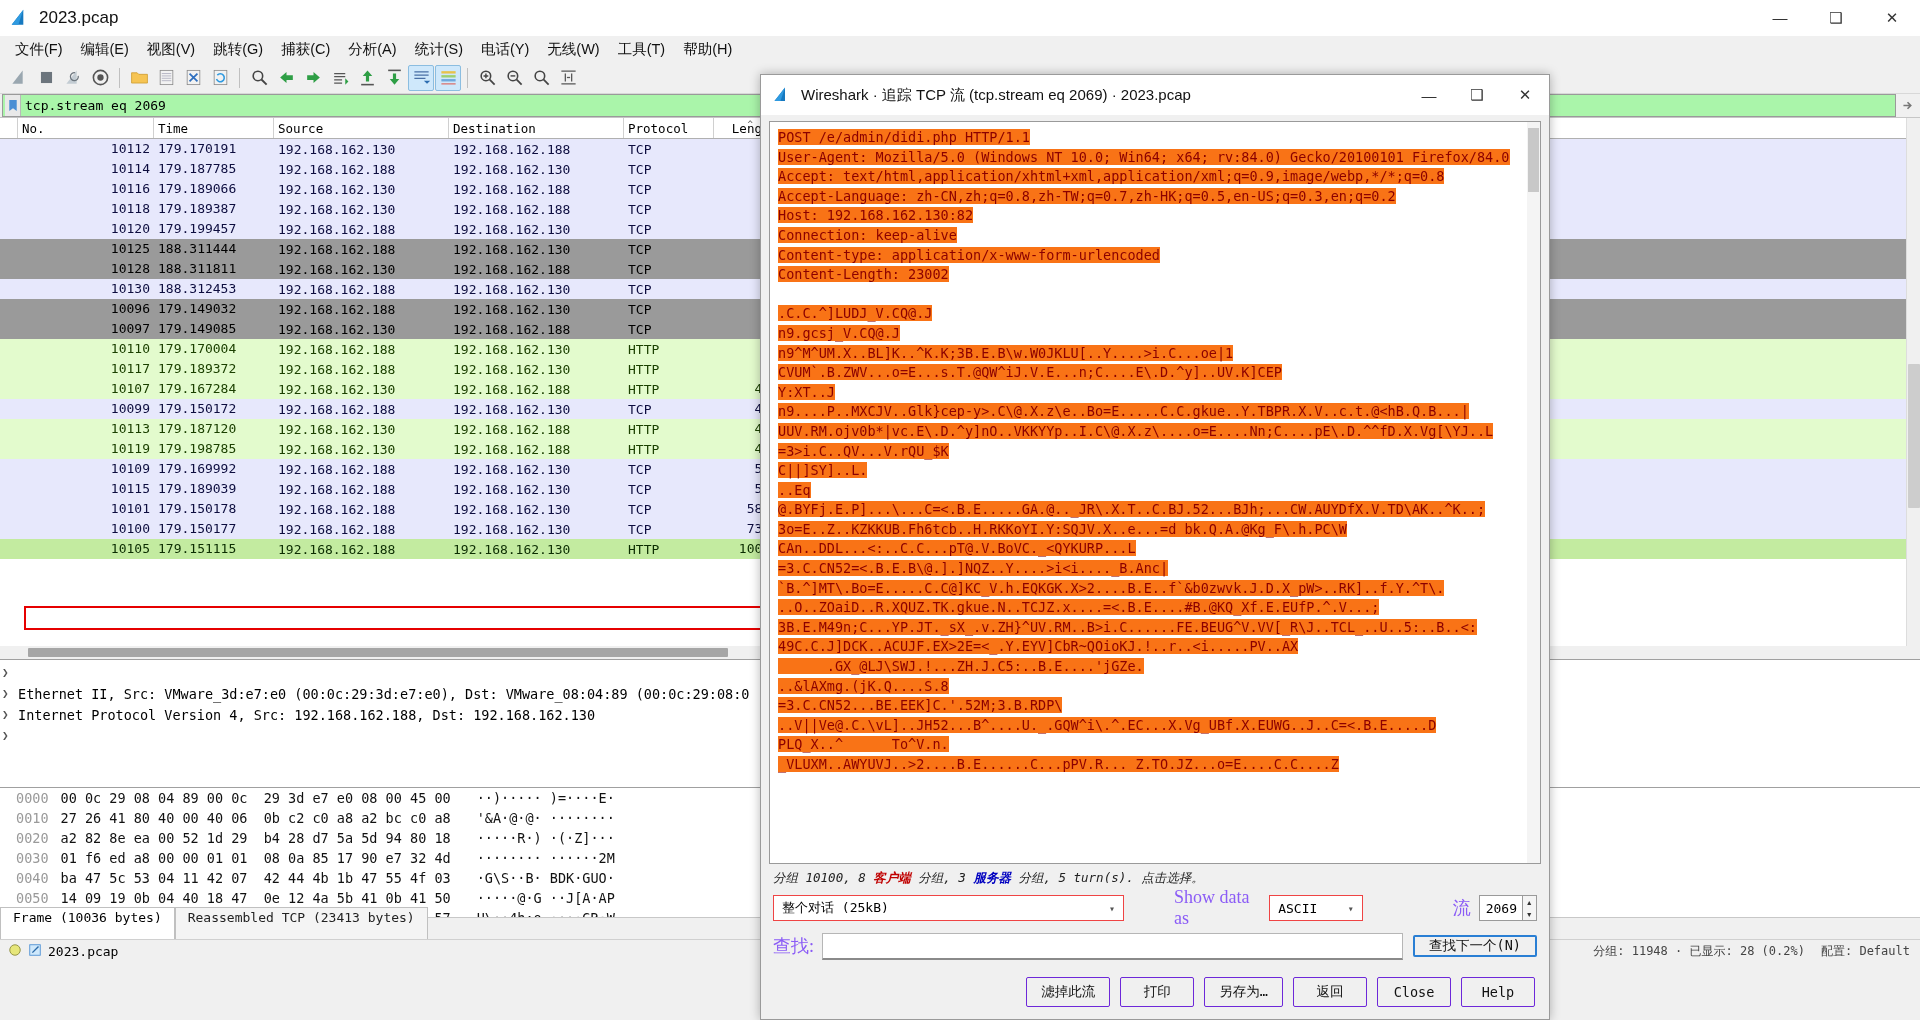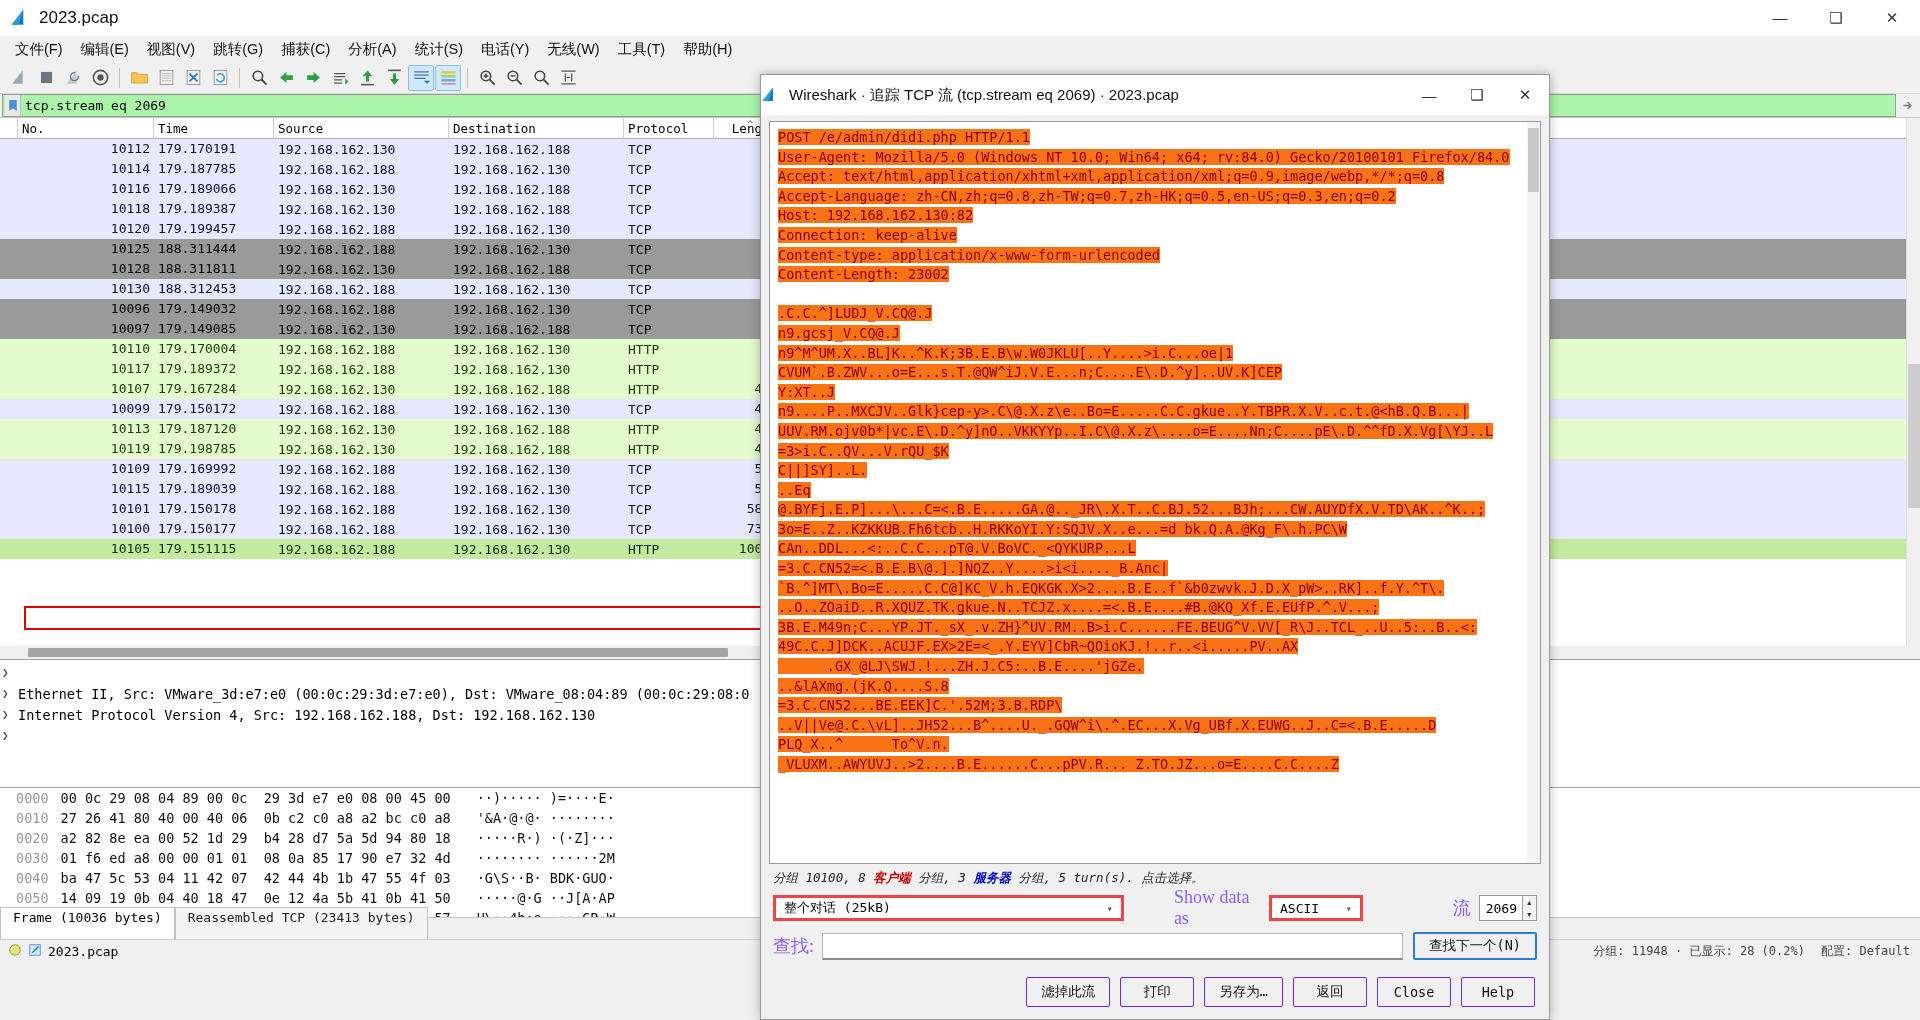--- a/index.html
+++ b/index.html
@@ -107,21 +107,21 @@
   .vthumb { position:absolute; left:1px; width:12px; background:#cdcdcd; border-radius:1px;}
   .hscroll { height: 13px; background: #f0f0f0; position: relative; }
   .hthumb { position: absolute; top: 2px; height: 9px; background: #a6a6a6; border-radius: 1px; }
 
   
   #stream-dialog {
     position: absolute; left: 760px; top: 74px; width: 790px; height: 946px;
     background: #f0f0f0; border: 1px solid #9a9a9a; box-shadow: 0 0 10px rgba(0,0,0,.28);
     display: flex; flex-direction: column;
   }
-  .dlg-title { height: 40px; background: #fff; display: flex; align-items: center; padding-left: 0; }
+  .dlg-title { height: 40px; background: #fff; display: flex; align-items: center; padding-left: 12px; }
   .dlg-title .shark-logo { width: 18px; height: 18px; margin-right: 10px; }
   .dlg-title-text { font-size: 15px; color: #111; }
   .dlg-ctrls { margin-left: auto; display: flex; }
   .dlg-btn { width: 48px; height: 40px; display:flex; align-items:center; justify-content:center; font-size:15px; color:#333;}
 
   .stream-body {
     margin: 6px 8px 0 8px; background: #fff; border: 1px solid #9a9a9a; position: relative;
     flex: 1; overflow: hidden;
   }
   .stream-text {
@@ -132,21 +132,21 @@
 
   .dlg-status {
     font-family: "DejaVu Sans Mono", monospace; font-size: 12.5px; color: #222;
     padding: 6px 0 4px 12px; font-style: italic;
   }
   .dlg-status .cli { color: #c00000; font-weight: bold; }
   .dlg-status .srv { color: #0000c0; font-weight: bold; }
 
   .dlg-row1 { display: flex; align-items: center; padding: 0 12px; gap: 0; height: 34px; }
   .combo {
-    height: 26px; background: #fff; border: 3px solid #ef4444; display: flex; align-items: center;
+    height: 26px; background: #fff; border: 1px solid #ef4444; display: flex; align-items: center;
     padding-left: 8px; font-family: "DejaVu Sans Mono", monospace; font-size: 13px; color: #000;
     position: relative;
   }
   .combo .arw { position: absolute; right: 8px; color: #555; font-size: 10px; }
   .combo-convo { width: 390px; }
   .combo-ascii { width: 103px; }
   .lbl-mono { font-family: Liberation Serif, serif; font-size: 18px; color: #8b5cf6; }
   .spin { width: 48px; height: 26px; background: #fff; border: 1px solid #9a9a9a;
           font-family: "DejaVu Sans Mono", monospace; font-size: 13px; display: flex; align-items: center;
           padding-left: 6px; }
@@ -708,21 +708,21 @@
       <div class="spin">2069</div>
       <div class="spin-btns">
         <div>▲</div>
         <div>▼</div>
       </div>
     </div>
 
     <div class="dlg-row2">
       <span class="lbl-mono" style="margin-right:8px;">查找:</span>
       <div class="find-input"></div>
-      <div class="btn mono focus" style="margin-left:10px;height:28px;min-width:120px;">查找下一个(N)</div>
+      <div class="btn mono focus" style="margin-left:10px;height:22px;min-width:120px;">查找下一个(N)</div>
     </div>
 
     <div class="dlg-row3">
       <div class="btn mono">滤掉此流</div>
       <div class="btn mono">打印</div>
       <div class="btn mono">另存为…</div>
       <div class="btn mono">返回</div>
       <div class="btn mono">Close</div>
       <div class="btn mono">Help</div>
     </div>

